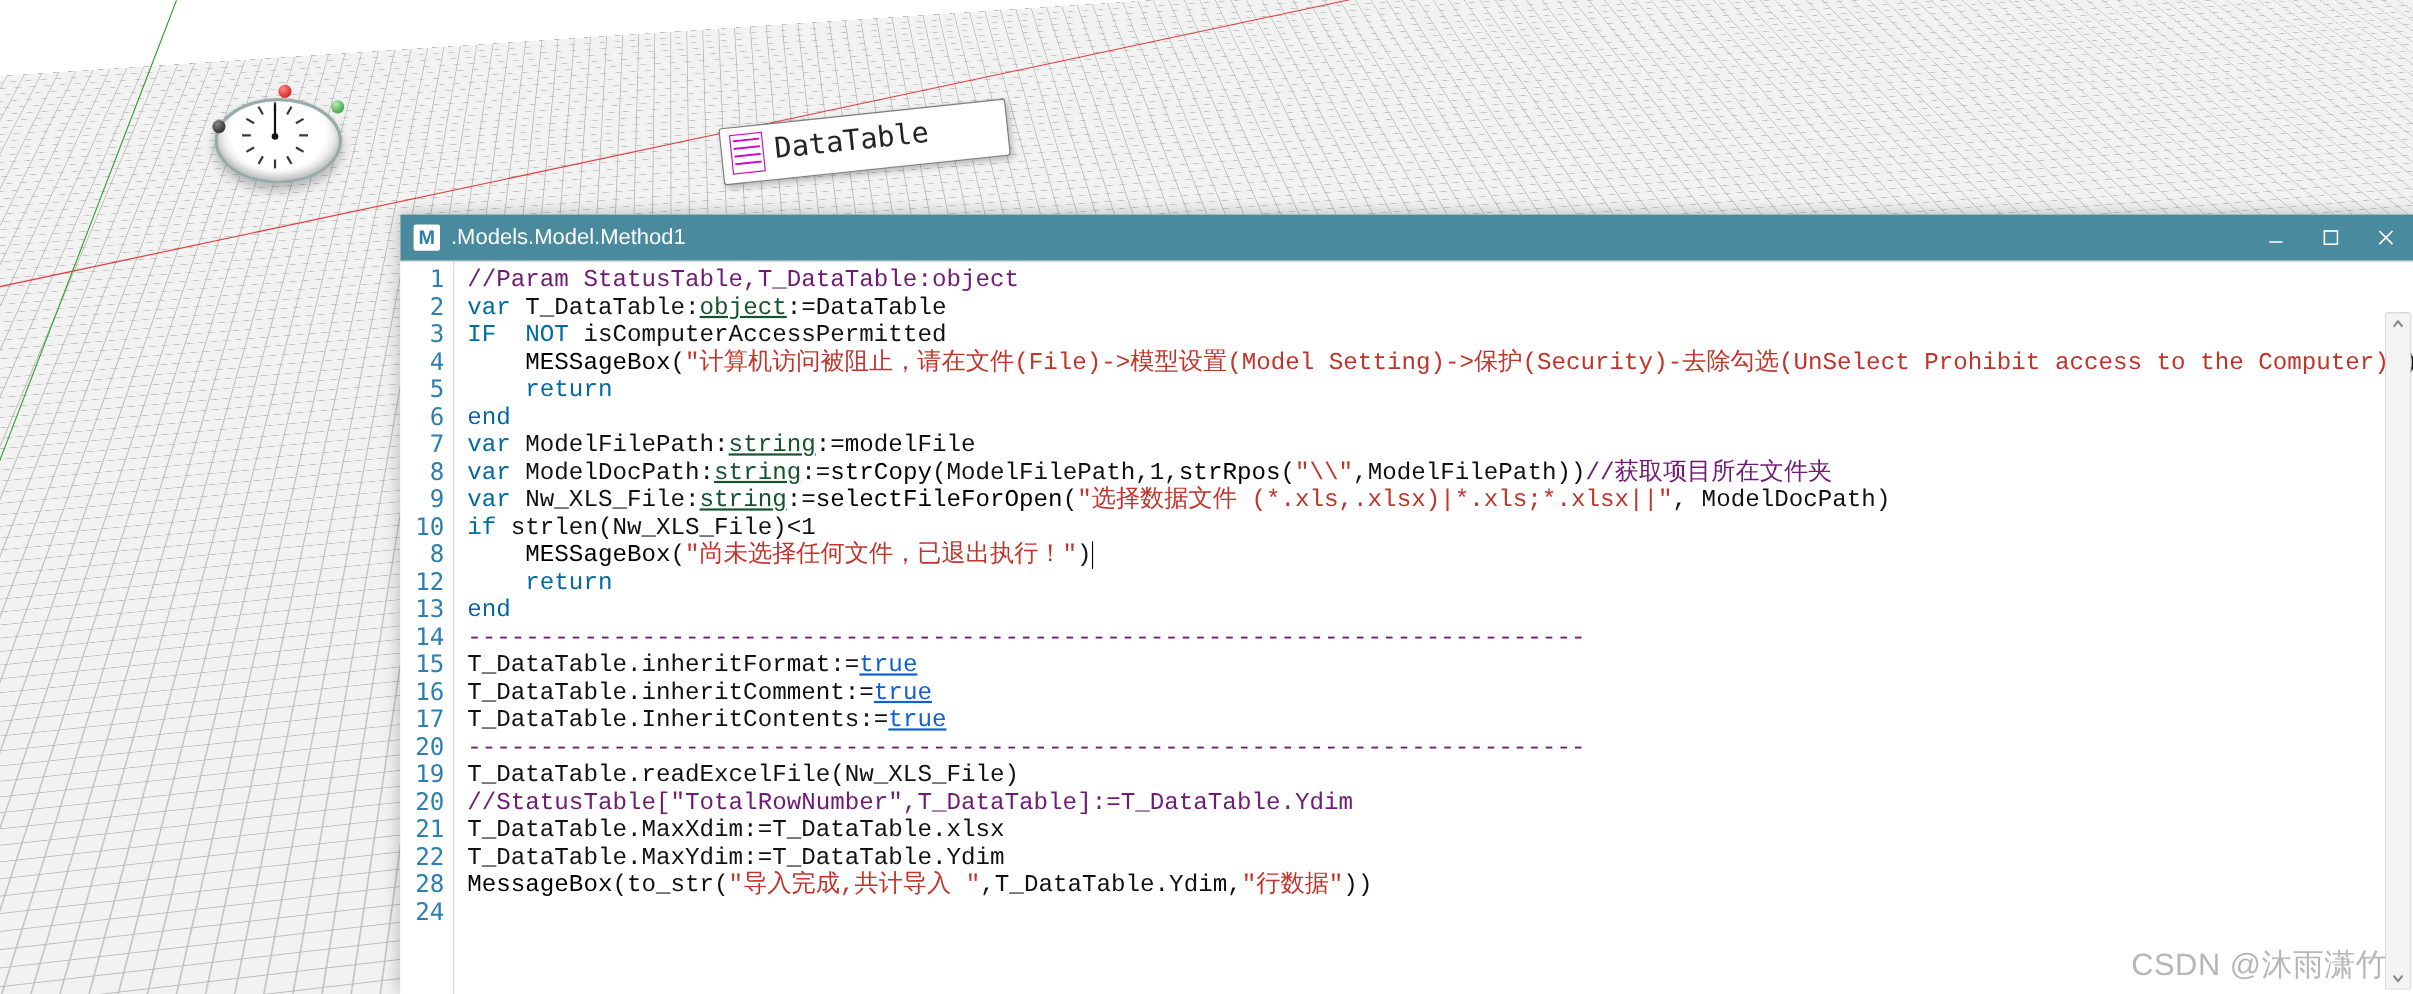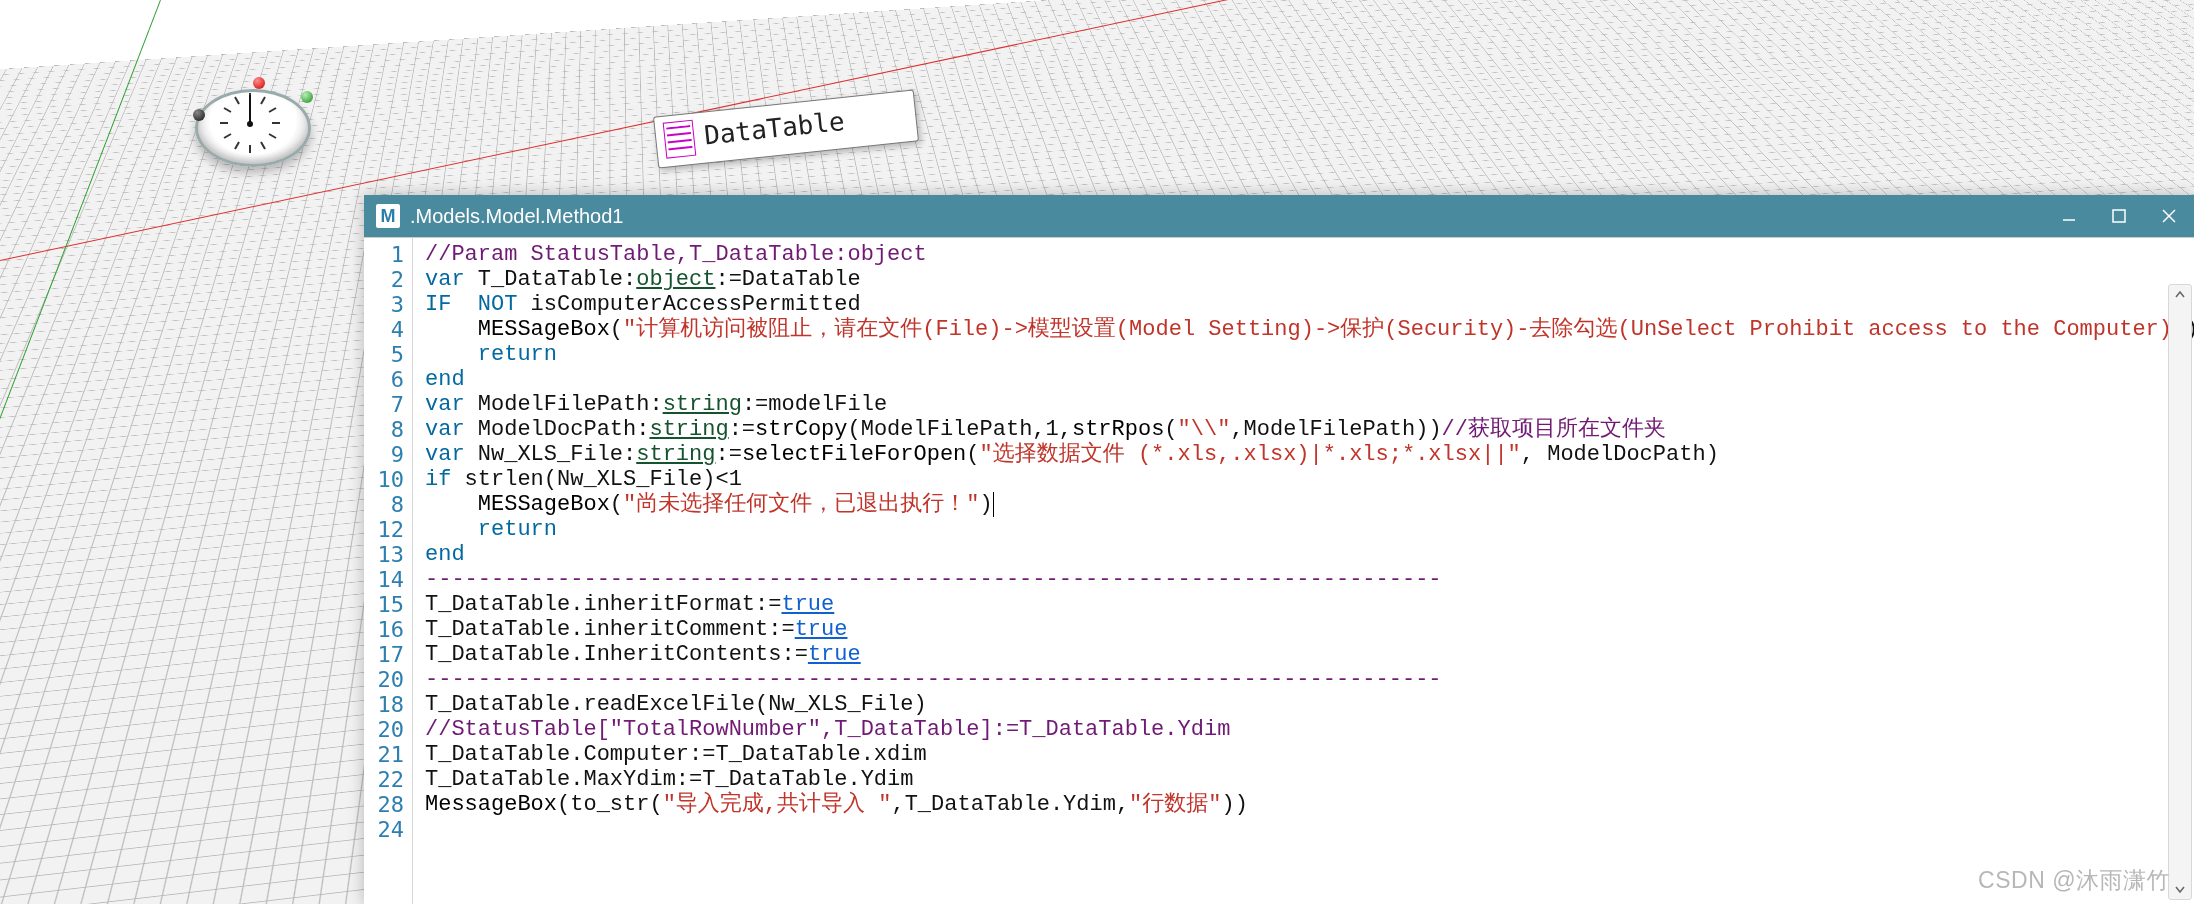--- a/index.html
+++ b/index.html
@@ -55,21 +55,21 @@
   .cmt{color:#701a75;}
   .bool{color:#1060d0;text-decoration:underline;}
   .caret{border-right:1px solid #000;animation:blink 1s steps(1) infinite;}
   @keyframes blink{50%{border-color:transparent;}}
 
   .scrollbar{position:absolute;right:2px;top:46px;bottom:4px;width:22px;background:#f4f4f4;border:1px solid #d8d8d8;border-radius:3px;}
   .scrollbar .btn{height:20px;display:flex;align-items:center;justify-content:center;color:#666;}
   .scrollbar .track{position:absolute;left:0;right:0;top:20px;bottom:20px;}
   .scrollbar .btn.bot{position:absolute;bottom:0;left:0;right:0;}
 
-  #watermark{position:absolute;right:24px;bottom:8px;color:#b7b7b7;font-size:23px;letter-spacing:.5px;pointer-events:none;}
+  #watermark{position:absolute;right:24px;bottom:8px;color:#b7b7b7;font-size:28px;letter-spacing:.5px;pointer-events:none;}
 </style>
 </head>
 <body>
 
 <div id="scene">
   <div id="floor"></div>
   <div class="axis-red"></div>
   <div class="axis-green"></div>
 
   <div id="clock">
@@ -134,21 +134,21 @@
       <div>9</div>
       <div>10</div>
       <div>8</div>
       <div>12</div>
       <div>13</div>
       <div>14</div>
       <div>15</div>
       <div>16</div>
       <div>17</div>
       <div>20</div>
-      <div>18</div>
+      <div>19</div>
       <div>20</div>
       <div>21</div>
       <div>22</div>
       <div>28</div>
       <div>24</div>
     </div>
 
     <div class="code"><span class="cmt">//Param StatusTable,T_DataTable:object</span>
 <span class="kw">var</span><span> T_DataTable:</span><span class="type">object</span><span>:=DataTable</span>
 <span class="kw">IF</span>  <span class="kw">NOT</span><span> isComputerAccessPermitted</span>
@@ -162,21 +162,21 @@
     <span class="fn">MESSageBox</span><span>(</span><span class="str">"尚未选择任何文件，已退出执行！"</span><span>)</span><span class="caret"></span>
     <span class="kw">return</span>
 <span class="kw">end</span>
 <span class="cmt">-----------------------------------------------------------------------------</span>
 <span>T_DataTable.inheritFormat:=</span><span class="bool">true</span>
 <span>T_DataTable.inheritComment:=</span><span class="bool">true</span>
 <span>T_DataTable.InheritContents:=</span><span class="bool">true</span>
 <span class="cmt">-----------------------------------------------------------------------------</span>
 <span>T_DataTable.readExcelFile(Nw_XLS_File)</span>
 <span class="cmt">//StatusTable["TotalRowNumber",T_DataTable]:=T_DataTable.Ydim</span>
-<span>T_DataTable.Computer:=T_DataTable.xdim</span>
+<span>T_DataTable.MaxXdim:=T_DataTable.xlsx</span>
 <span>T_DataTable.MaxYdim:=T_DataTable.Ydim</span>
 <span class="fn">MessageBox</span><span>(to_str(</span><span class="str">"导入完成,共计导入 "</span><span>,T_DataTable.Ydim,</span><span class="str">"行数据"</span><span>))</span>
 </div>
 
     <div class="scrollbar">
       <div class="btn">
         <svg width="10" height="10">
             <polyline points="1,7 5,2 9,7" fill="none" stroke="#666" stroke-width="1.5"></polyline>
           </svg>
       </div>

